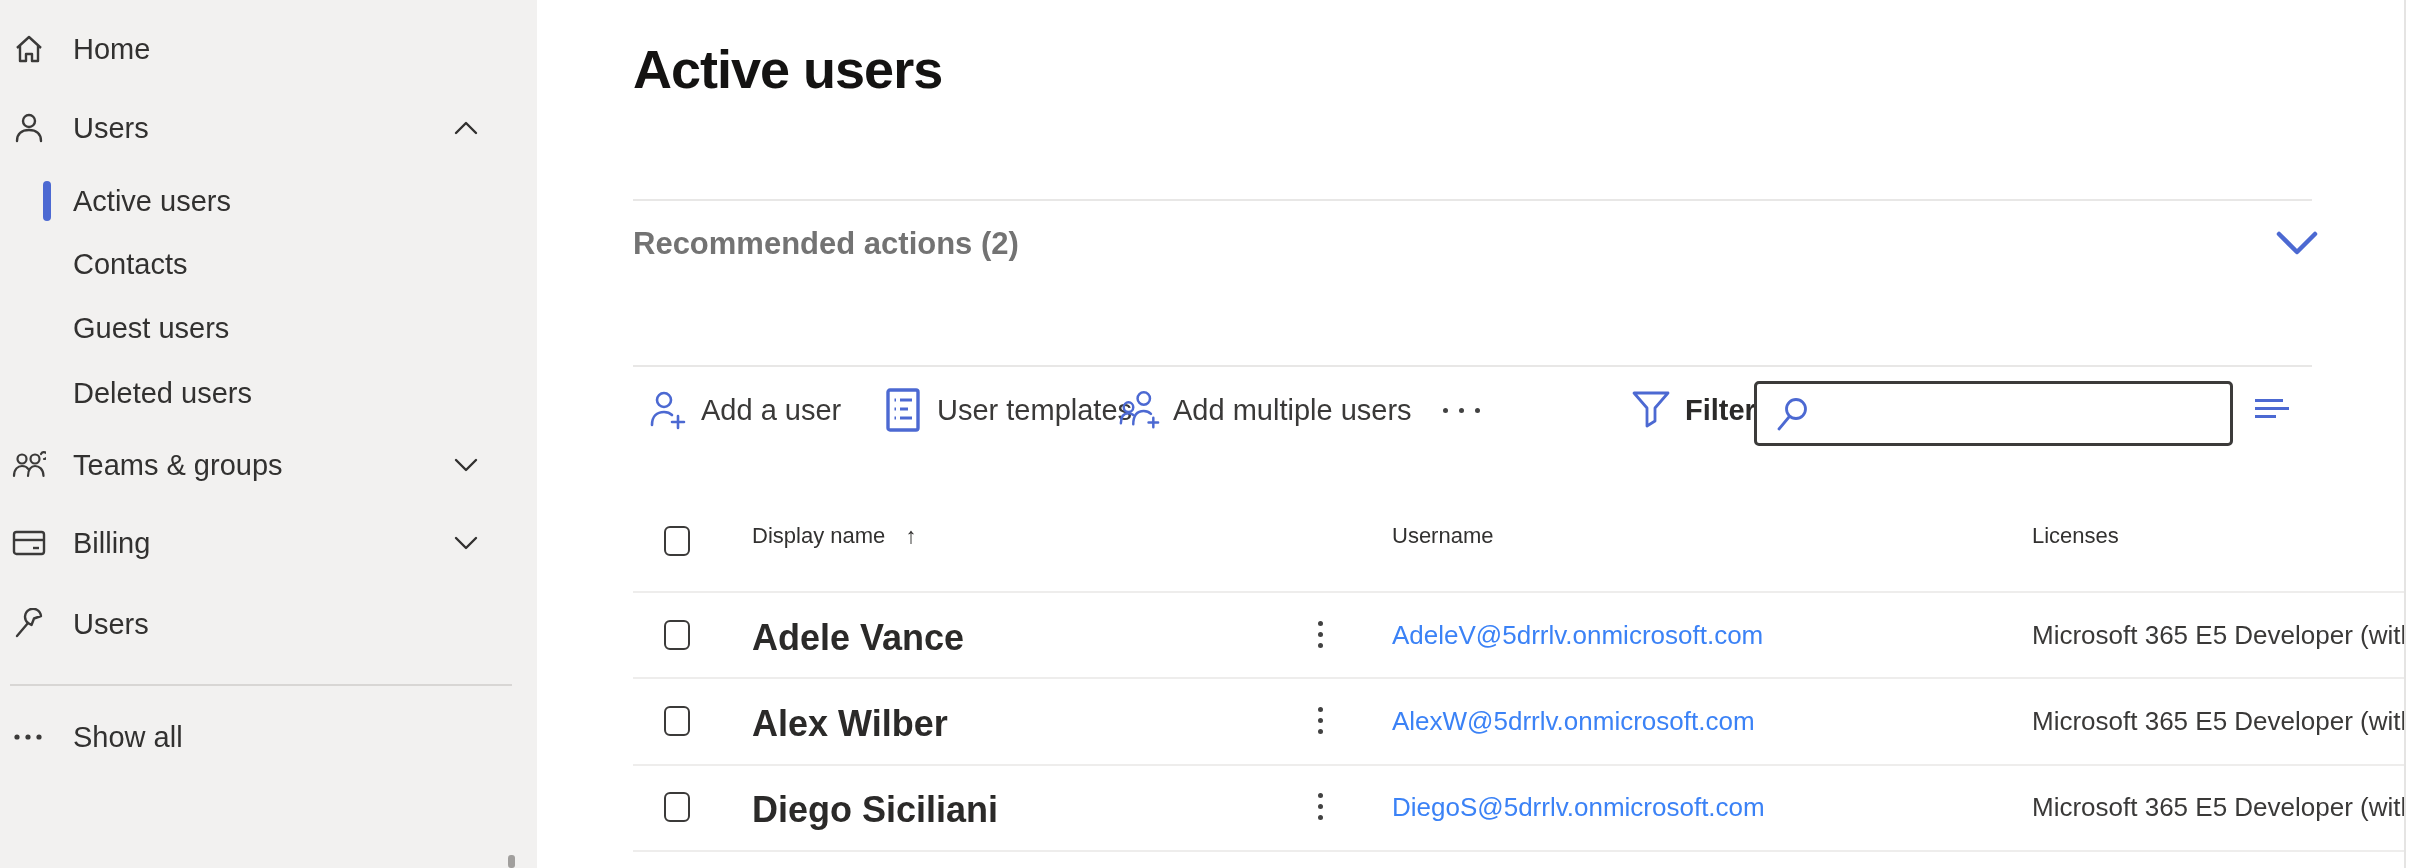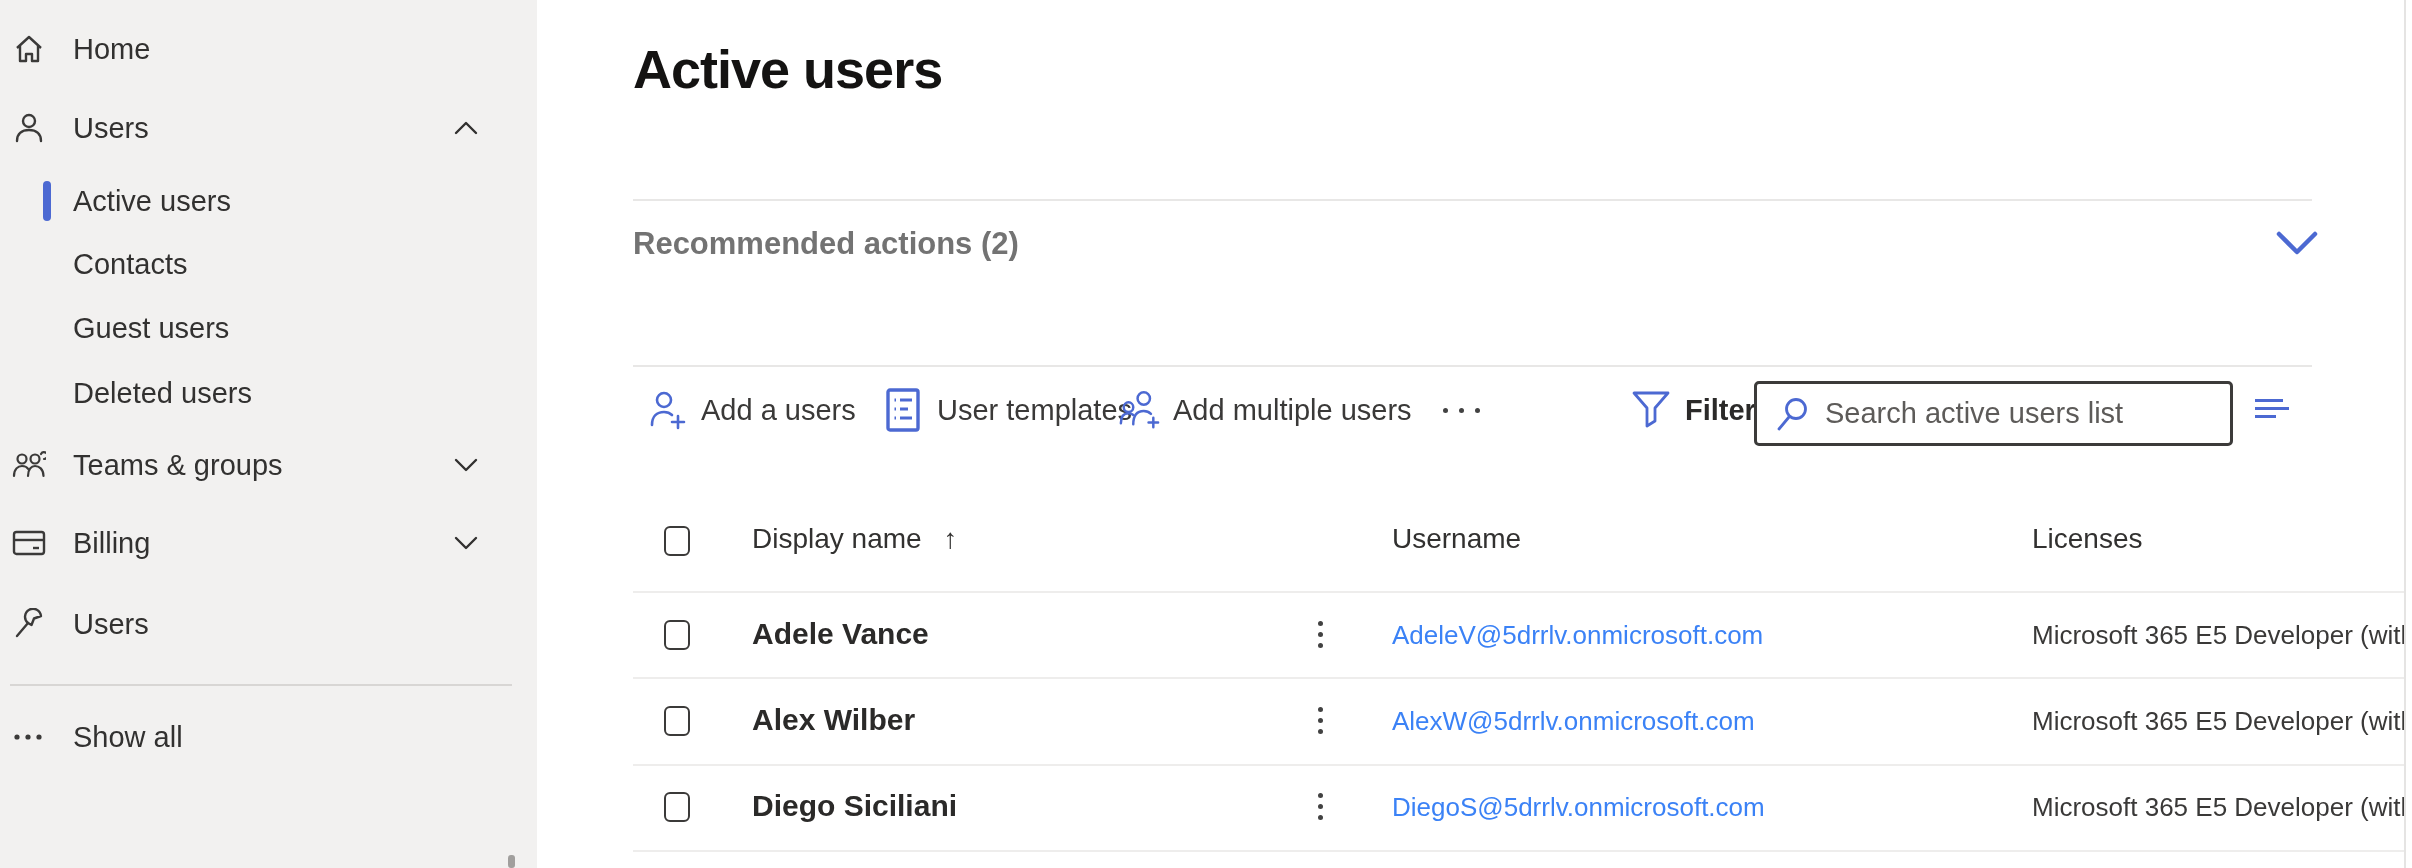--- a/index.html
+++ b/index.html
@@ -33,23 +33,23 @@
   #overflow-btn i { width:5px; height:5px; border-radius:50%; background:#424242; }
 
   #search-box { position:absolute; left:1754px; top:381px; width:479px; height:65px; border:3px solid #3c3b3a;
     border-radius:5px; display:flex; align-items:center; padding-left:18px; gap:14px; background:#fff; }
   #search-box input { border:none; outline:none; font-family:inherit; font-size:29px; color:#323130; width:390px; background:transparent; }
   #search-box input::placeholder { color:#5d5b59; opacity:1; }
   #sort-icon { position:absolute; left:2253px; top:396px; width:40px; height:28px; cursor:pointer; }
 
   
   .checkbox { position:absolute; left:664px; width:26px; height:30px; border:2.5px solid #3b3a39; border-radius:6px; background:#fff; cursor:pointer; }
-  .col-header { position:absolute; top:523px; font-size:28px; color:#323130; white-space:nowrap; }
+  .col-header { position:absolute; top:523px; font-size:22px; color:#323130; white-space:nowrap; }
   .table-divider { position:absolute; left:633px; width:1772px; height:2px; background:#eeedec; }
-  .row-name { position:absolute; left:752px; font-size:30px; font-weight:700; color:#2b2a29; white-space:nowrap; cursor:pointer; }
+  .row-name { position:absolute; left:752px; font-size:36px; font-weight:700; color:#2b2a29; white-space:nowrap; cursor:pointer; }
   .row-user { position:absolute; left:1392px; font-size:26px; color:#3b82f6; white-space:nowrap; }
   .row-lic  { position:absolute; left:2032px; width:374px; font-size:26px; color:#3a3938; white-space:nowrap; overflow:hidden; }
   .dots-v { position:absolute; left:1313px; width:14px; display:flex; flex-direction:column; align-items:center; gap:6px; cursor:pointer; }
   .dots-v i { width:5px; height:5px; border-radius:50%; background:#424242; }
   #right-border { position:absolute; left:2404px; top:0; width:2px; height:868px; background:#e5e4e3; }
   svg { display:block; }
 </style>
 </head>
 <body>
 
@@ -172,21 +172,21 @@
 <div class="card-divider" style="top:365px"></div>
 
 <div class="tool-btn" style="left:646px">
   <span class="t-icon">
     <svg width="40" height="42" viewBox="0 0 40 42" fill="none" stroke="currentColor" stroke-width="2.6" stroke-linecap="round">
       <circle cx="17" cy="11" r="7"></circle>
         <path d="M5 36 C5 27 10 23 17 23 C20 23 23 24 25 26"></path>
       <path d="M31 27 V39 M25 33 H37"></path>
     </svg>
   </span>
-  <span class="t-label">Add a users</span>
+  <span class="t-label">Add a user</span>
 </div>
 
 <div class="tool-btn" style="left:882px">
   <span class="t-icon">
     <svg width="36" height="46" viewBox="0 0 36 46" fill="none" stroke="currentColor">
       <rect x="3" y="3" width="30" height="40" rx="2" stroke-width="3.4"></rect>
       <g stroke-width="3">
         <path d="M9.5 13 H11"></path>
           <path d="M15 13 H27"></path>
         <path d="M9.5 22 H11"></path>
@@ -227,21 +227,20 @@
   <span class="t-label semibold">Filter</span>
 </div>
 
 <div id="search-box">
   <span>
     <svg width="36" height="36" viewBox="0 0 36 36" fill="none" stroke="#4c69d2" stroke-width="2.8" stroke-linecap="round">
       <circle cx="21" cy="13" r="9.5"></circle>
         <path d="M14 21 L4 33"></path>
     </svg>
   </span>
-  <input type="text" placeholder="Search active users list" style="">
 </div>
 
 <div id="sort-icon">
   <svg width="40" height="28" viewBox="0 0 40 28" fill="#4c69d2">
     <rect x="2" y="3" width="28" height="3"></rect>
     <rect x="2" y="11" width="34" height="3"></rect>
     <rect x="2" y="19" width="21" height="3"></rect>
   </svg>
 </div>
 

